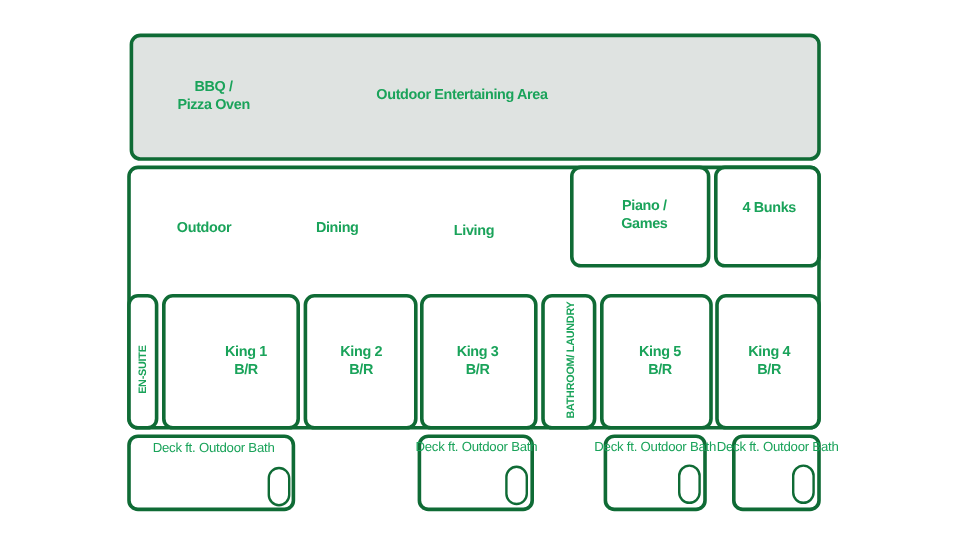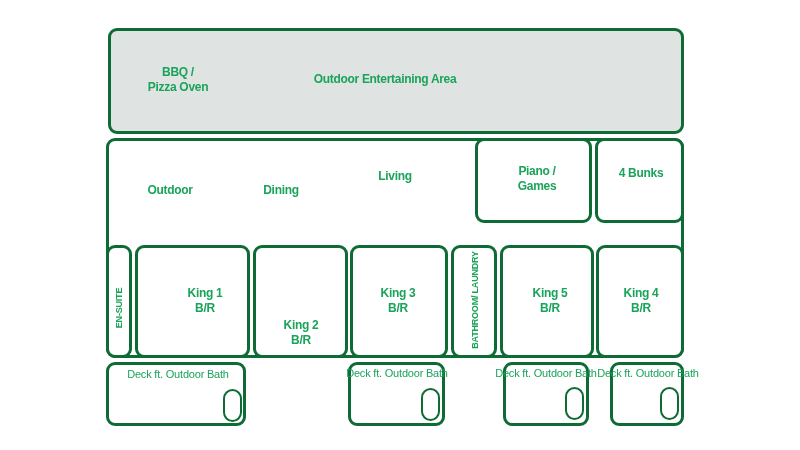--- a/index.html
+++ b/index.html
@@ -22,38 +22,38 @@
 <body>
 
 <div class="box grey" style="left:108px;top:28px;width:576px;height:106px;"></div>
 <div class="lbl" style="left:178px;top:80px;">BBQ /
 Pizza Oven</div>
 <div class="lbl" style="left:385px;top:79px;">Outdoor Entertaining Area</div>
 
 <div class="box" style="left:106px;top:138px;width:578px;height:220px;"></div>
 <div class="lbl" style="left:170px;top:190px;">Outdoor</div>
 <div class="lbl" style="left:281px;top:190px;">Dining</div>
-<div class="lbl" style="left:395px;top:176px;">Living</div>
+<div class="lbl" style="left:395px;top:192px;">Living</div>
 
 <div class="box" style="left:475px;top:138px;width:117px;height:85px;"></div>
 <div class="lbl" style="left:537px;top:179px;">Piano /
 Games</div>
 
 <div class="box" style="left:595px;top:138px;width:89px;height:85px;"></div>
 <div class="lbl" style="left:641px;top:173px;">4 Bunks</div>
 
 <div class="box" style="left:106px;top:245px;width:26px;height:113px;"></div>
 <div class="vert" style="left:119px;top:308px;">EN-SUITE</div>
 
 <div class="box" style="left:135px;top:245px;width:115px;height:113px;"></div>
 <div class="lbl" style="left:193px;top:301px;margin-left:12px;">King 1
 B/R</div>
 
 <div class="box" style="left:253px;top:245px;width:95px;height:113px;"></div>
-<div class="lbl" style="left:301px;top:301px;margin-top:32px;">King 2
+<div class="lbl" style="left:301px;top:301px;">King 2
 B/R</div>
 
 <div class="box" style="left:350px;top:245px;width:98px;height:113px;"></div>
 <div class="lbl" style="left:398px;top:301px;">King 3
 B/R</div>
 
 <div class="box" style="left:451px;top:245px;width:46px;height:113px;"></div>
 <div class="vert" style="left:475px;top:300px;">BATHROOM/ LAUNDRY</div>
 
 <div class="box" style="left:500px;top:245px;width:94px;height:113px;"></div>

